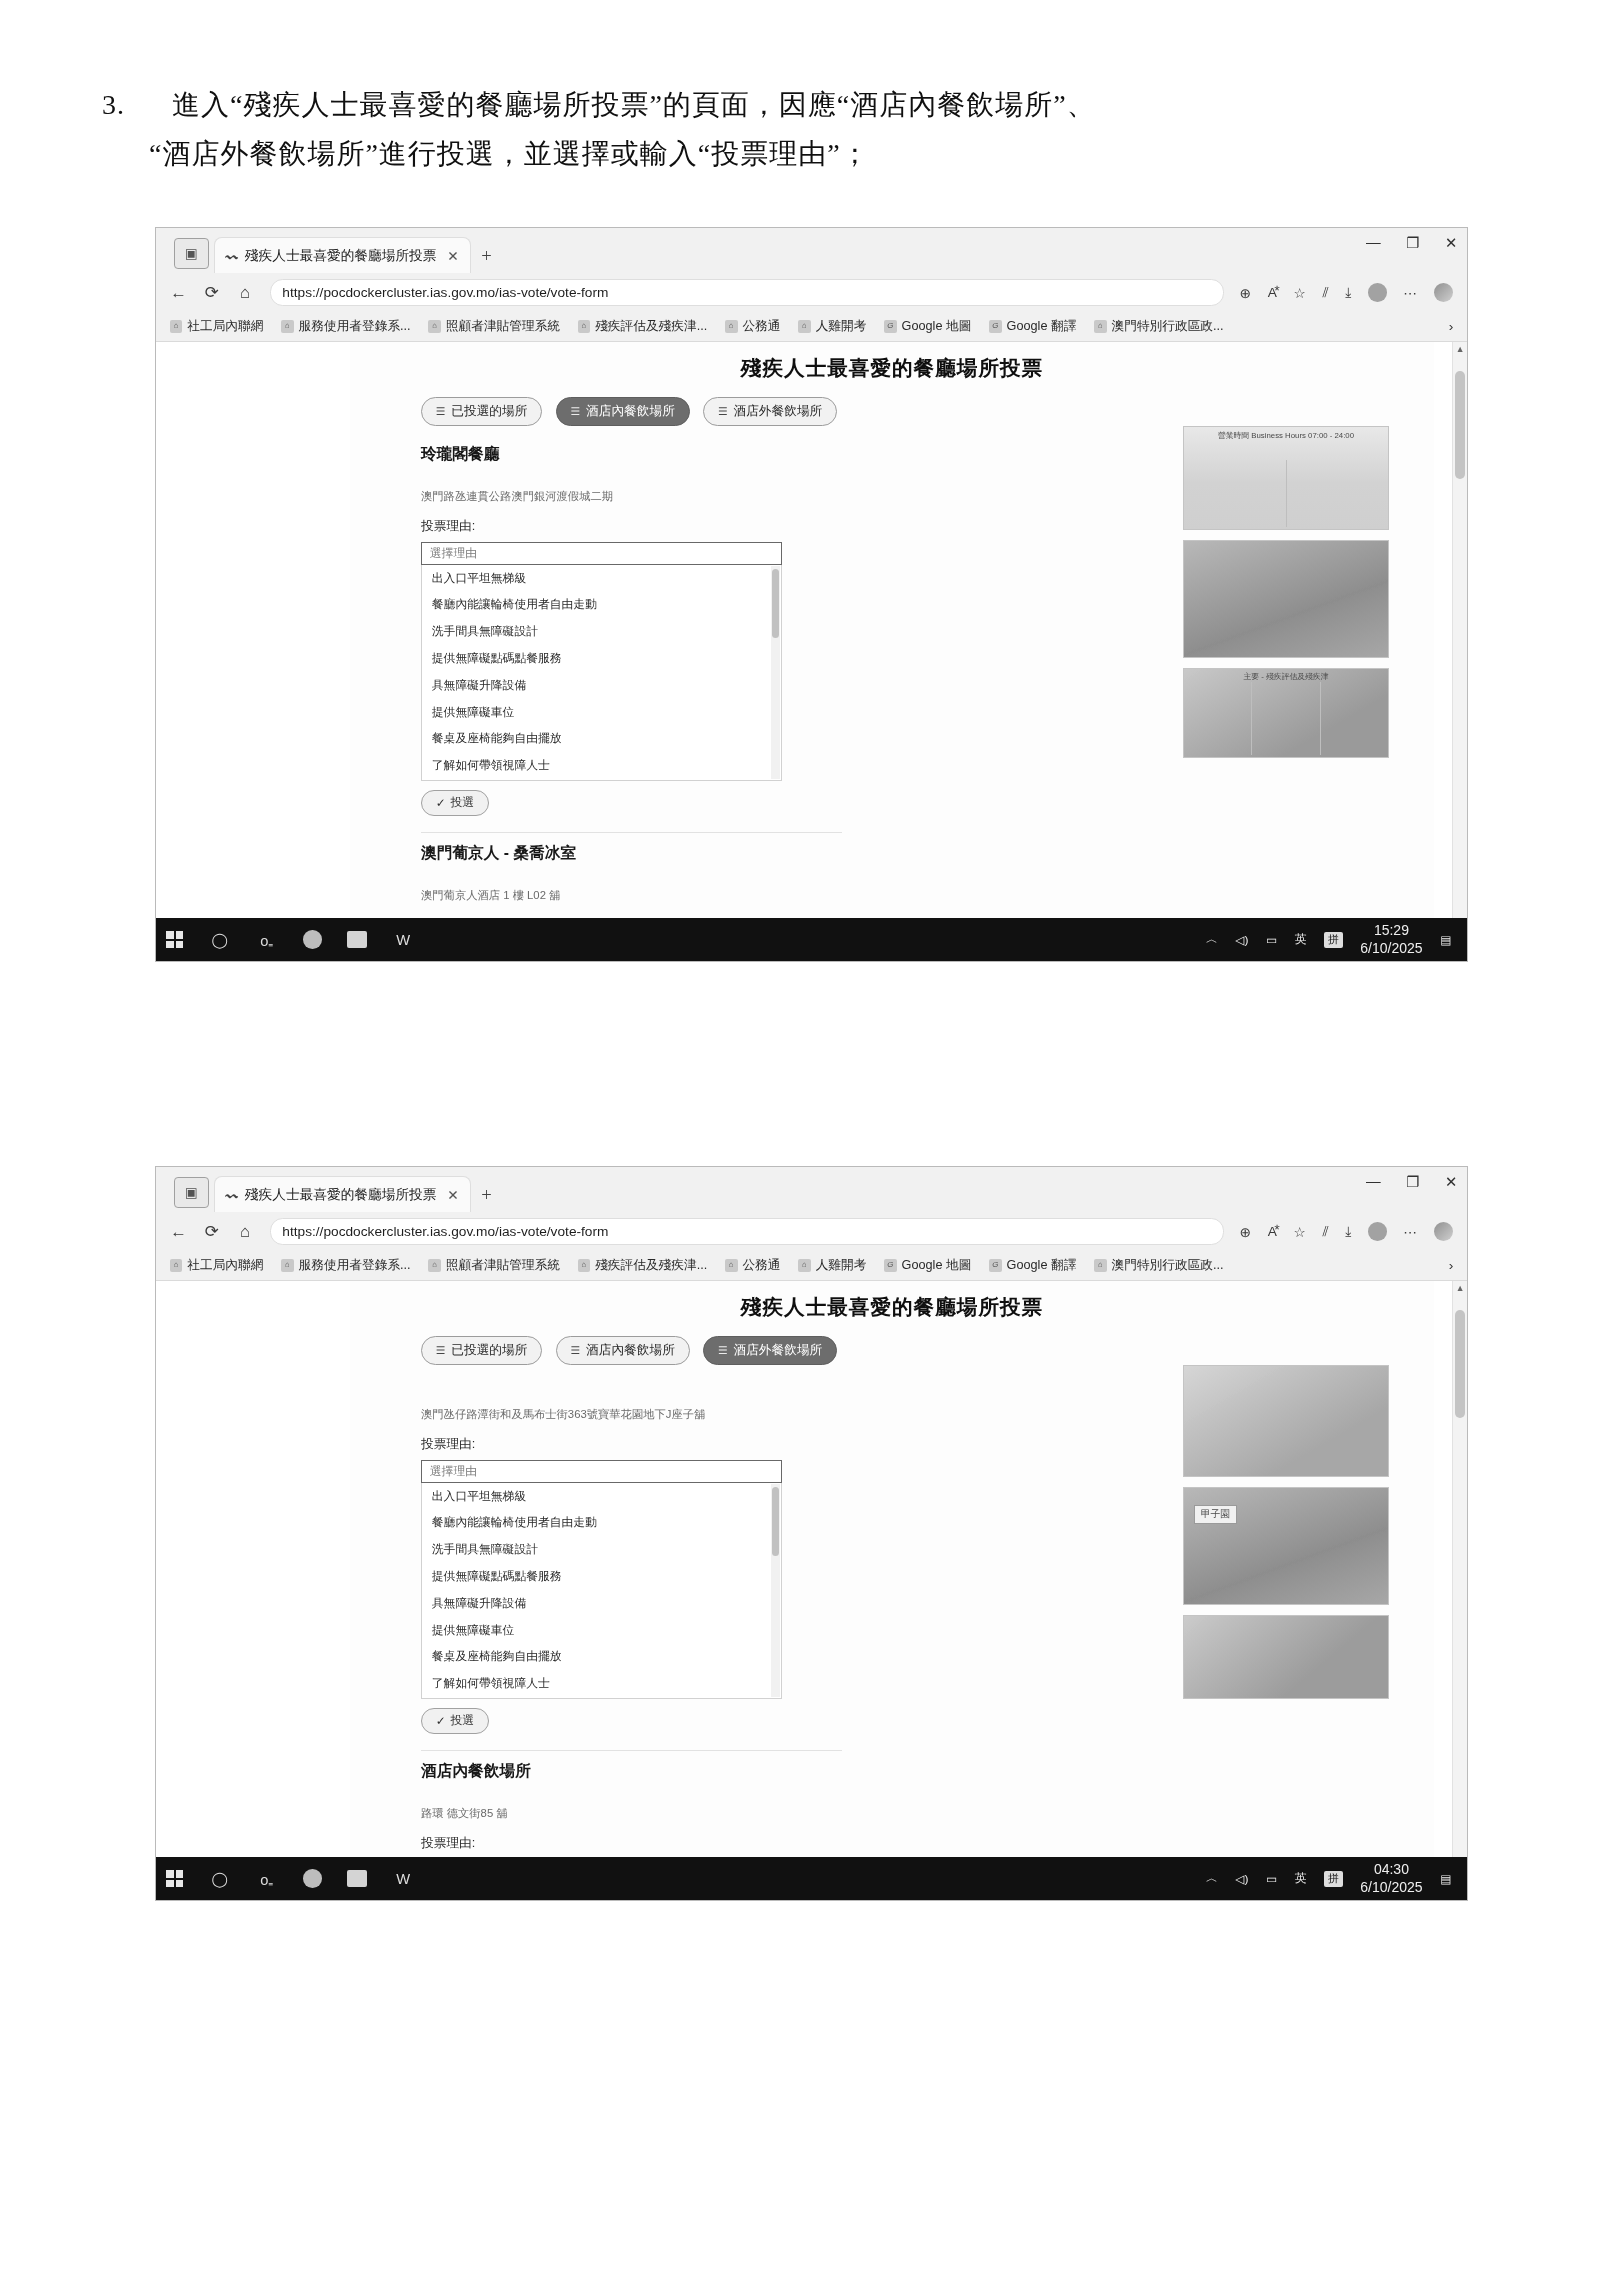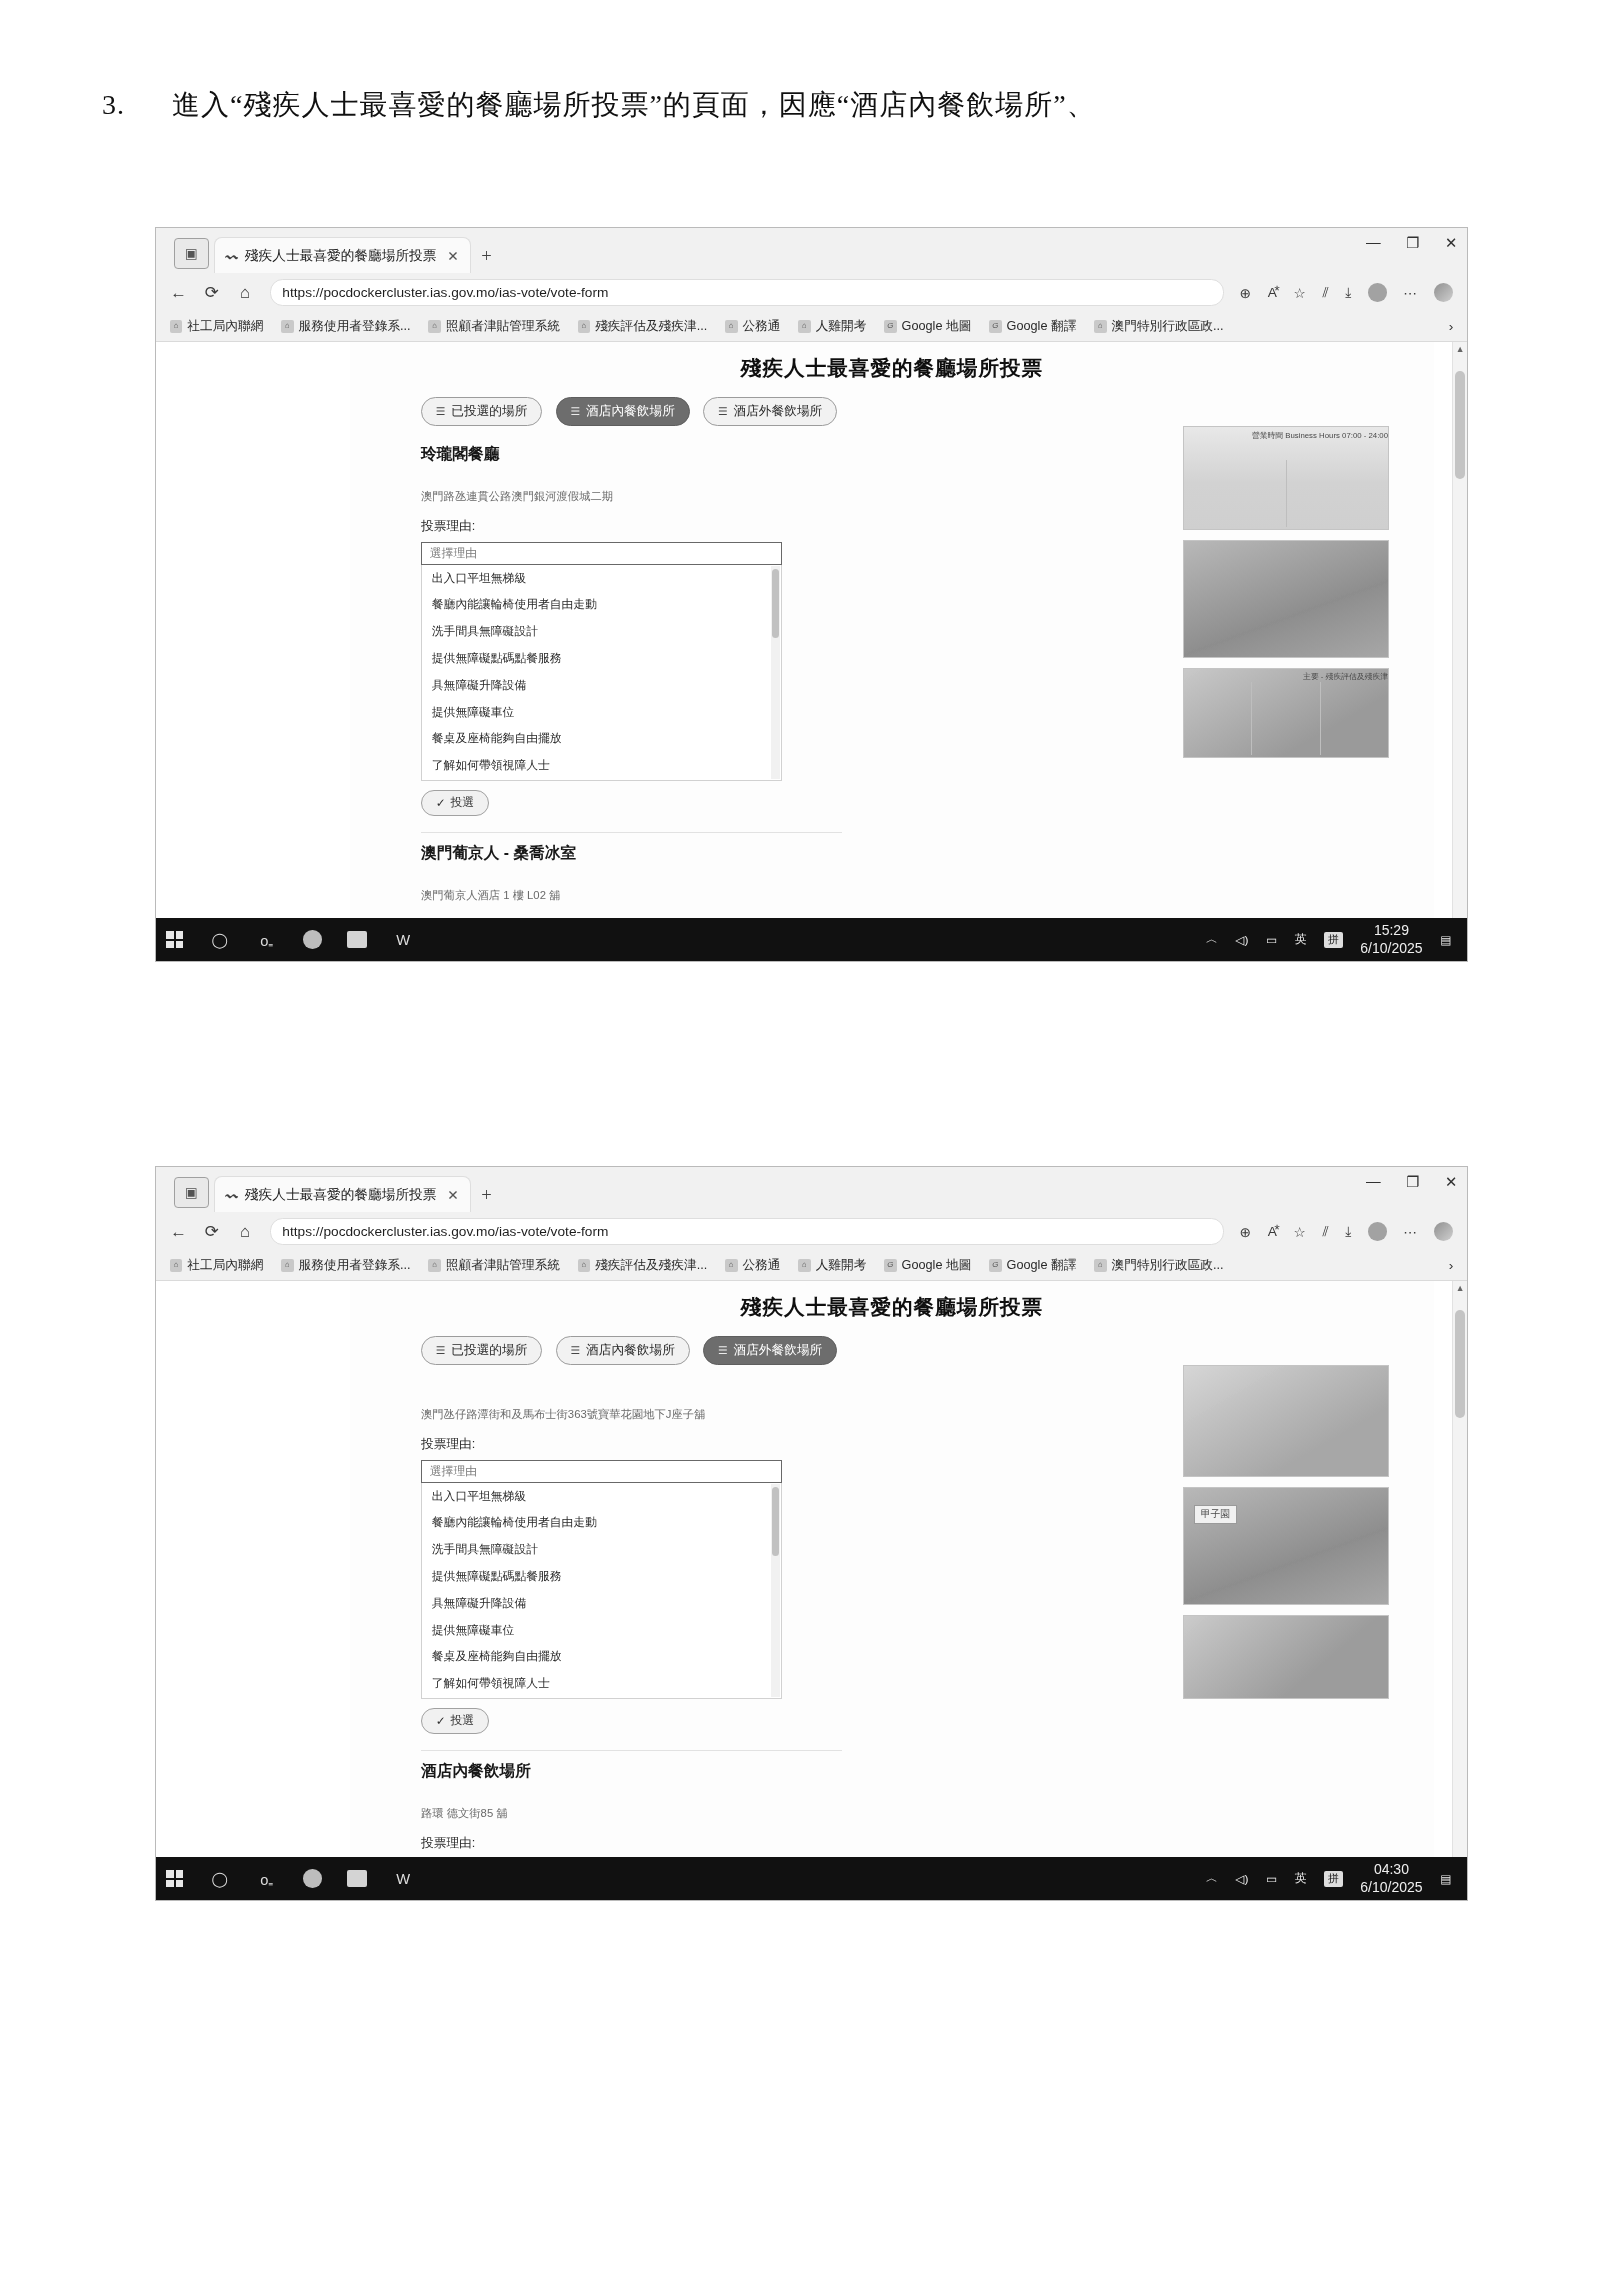--- a/index.html
+++ b/index.html
@@ -319,21 +319,21 @@
     border: 1px solid #c3c3c3;
     margin-bottom: 9.8px;
     position: relative;
     overflow: hidden;
   }
   .ph.p1 { height: 102px; background: linear-gradient(180deg,#e8e6e2 0%, #d2d0cc 55%, #cfcdc8 100%); }
   .ph.p2 { height: 116px; background: linear-gradient(160deg,#b9b7b3,#8f8d8a 60%,#a8a6a2); }
   .ph.p3 { height: 88px;  background: linear-gradient(150deg,#c9c7c3,#9b9996 70%); }
   .ph-cap {
     position: absolute; top: 3.9px; left: 0; right: 0;
-    text-align: right;
+    text-align: center;
     font-family: "Liberation Sans", sans-serif;
     font-size: 7.8px; color: #4a4a4a;
     line-height: 1.3;
   }
   .ph-split { display: flex; height: 100%; }
   .ph-split > div { flex: 1; border-right: 1px solid #bdbdbd; }
   .ph-split > div:last-child { border-right: none; }
 
   
   .taskbar {
@@ -367,20 +367,21 @@
   }
   .app-sq { width: 19.6px; height: 17.6px; background: #cfd3d6; border-radius: 2px; }
   .app-circ { width: 18.6px; height: 18.6px; border-radius: 50%; background: #b8bcc0; }
 </style>
 </head>
 <body>
 
 <div class="instruction">
   <span class="num">3.</span>
   <span class="body">進入“殘疾人士最喜愛的餐廳場所投票”的頁面，因應“酒店內餐飲場所”、</span>
+  <span class="line2">“酒店外餐飲場所”進行投選，並選擇或輸入“投票理由”；</span>
 </div>
 
 <div class="shot" id="shot1">
   <div class="chrome">
 
     <div class="titlebar">
       <div class="tab-ico">▣</div>
       <div class="tab">
         <span class="wave">〰</span>
         <span>殘疾人士最喜愛的餐廳場所投票</span>

